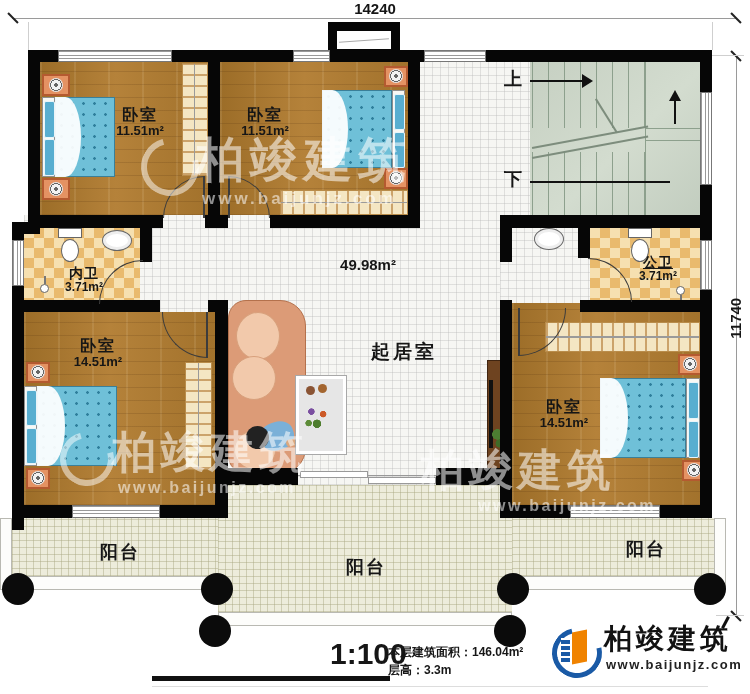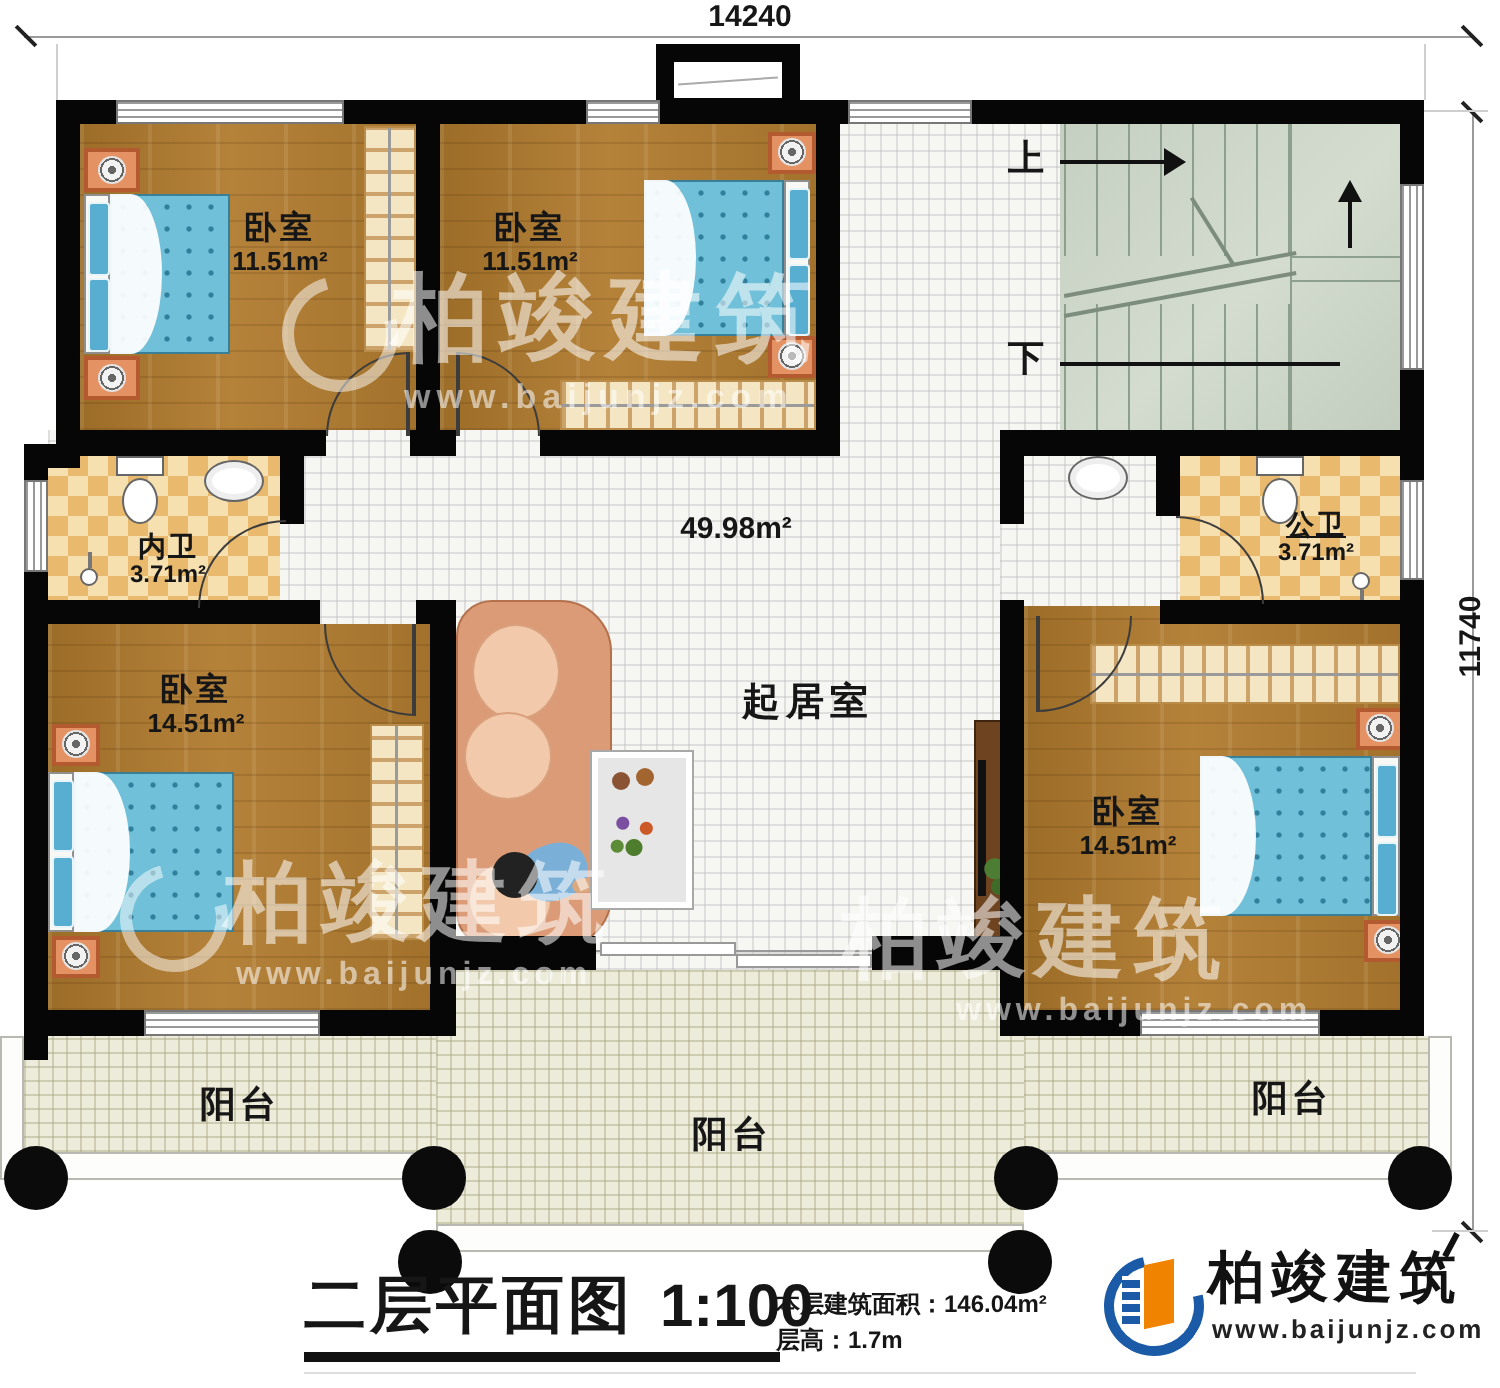--- a/index.html
+++ b/index.html
@@ -271,29 +271,28 @@
   <div class="lbl" style="left:330px;top:1px;width:90px;font-size:15px;">14240</div>
   <div class="dim" style="left:736px;top:56px;width:1px;height:560px;"></div>
   <div class="tick" style="left:729px;top:55px;"></div>
   <div class="tick" style="left:729px;top:615px;"></div>
   <div class="lbl" style="left:706px;top:310px;width:60px;font-size:15px;transform:rotate(-90deg);">11740</div>
   <div class="ext" style="left:28px;top:22px;width:1px;height:28px;"></div>
   <div class="ext" style="left:712px;top:22px;width:1px;height:28px;"></div>
   <div class="ext" style="left:712px;top:55px;width:32px;height:1px;"></div>
   <div class="ext" style="left:716px;top:615px;width:28px;height:1px;"></div>
 
-  <div class="lbl" style="left:152px;top:636px;width:auto;font-size:31px;letter-spacing:2px;text-align:left;">二层平面图</div>
   <div class="lbl" style="left:330px;top:637px;width:auto;font-size:30px;text-align:right;">1:100</div>
   <div class="abs" style="left:152px;top:676px;width:238px;height:5px;background:#111;z-index:7;"></div>
   <div class="abs" style="left:152px;top:686px;width:556px;height:1px;background:#ddd;z-index:7;"></div>
   <div class="lbl" style="left:388px;top:646px;width:auto;font-size:12px;text-align:left;">
     <span>本层建筑面积：</span><span>146.04m²</span>
   </div>
   <div class="lbl" style="left:388px;top:664px;width:auto;font-size:12px;text-align:left;">
-    <span>层高：</span><span>1.7m</span>
+    <span>层高：</span><span>3.3m</span>
   </div>
 
   <div class="abs" style="left:552px;top:622px;width:48px;height:52px;z-index:7;">
     <div class="abs" style="left:0px;top:6px;width:40px;height:40px;border:5px solid #1a5aa6;border-top-color:transparent;border-radius:50%;transform:rotate(32deg);"></div>
     <div class="abs" style="left:9px;top:16px;width:9px;height:24px;background:#1a5aa6;background-image:repeating-linear-gradient(0deg,transparent 0 4px,#fff 4px 6px);"></div>
     <div class="abs" style="left:20px;top:9px;width:15px;height:32px;background:#f08300;transform:skewY(-12deg);"></div>
   </div>
   <div class="lbl" style="left:604px;top:624px;width:auto;font-size:28px;letter-spacing:4px;text-align:left;color:#121212;">柏竣建筑</div>
   <div class="lbl" style="left:606px;top:658px;width:auto;font-size:13px;letter-spacing:1.5px;text-align:left;color:#222;">www.baijunjz.com</div>
   <div class="abs" style="left:724px;top:616px;width:3px;height:13px;background:#111;transform:rotate(28deg);z-index:7;"></div>

